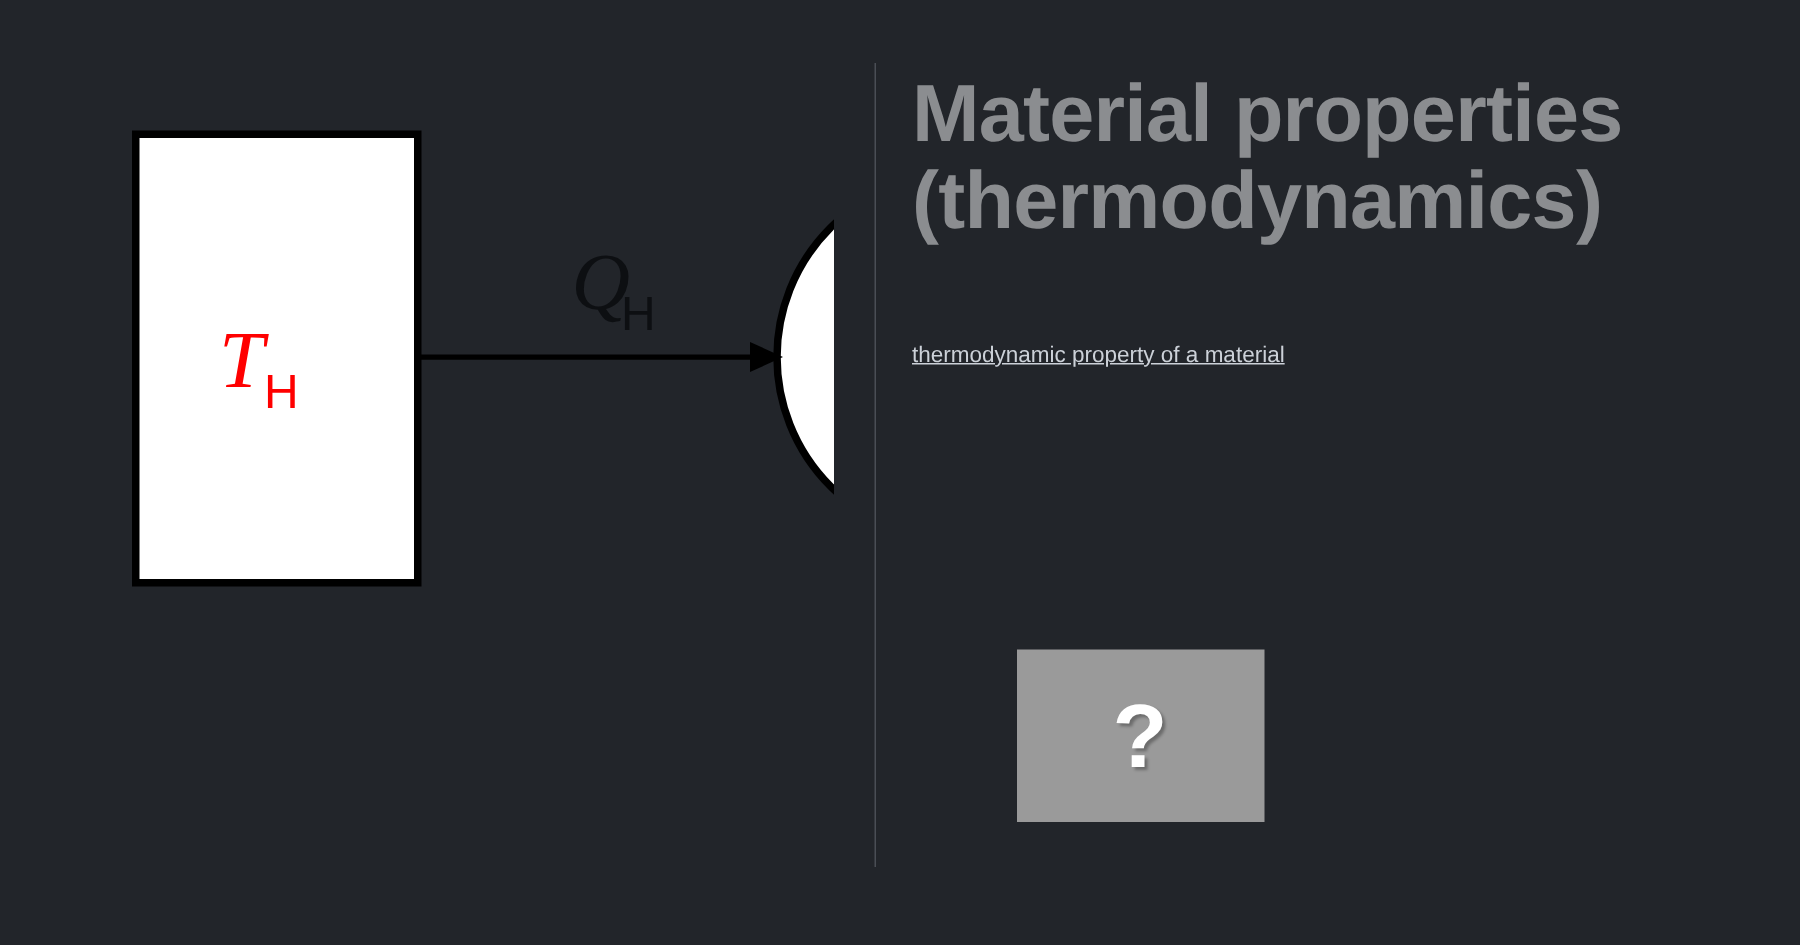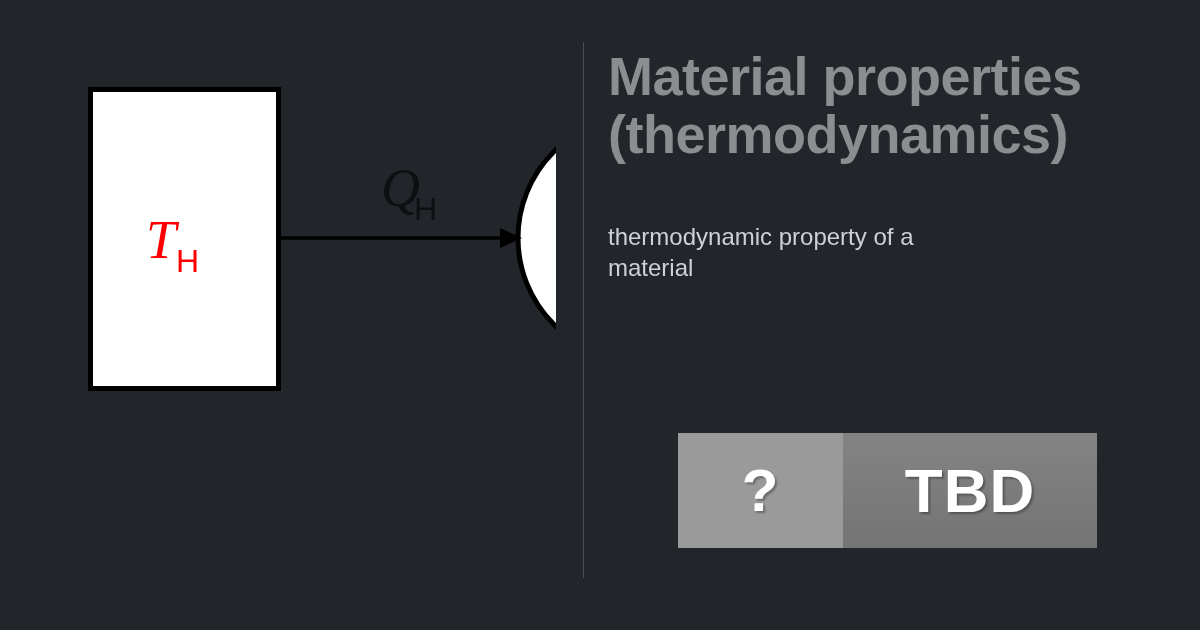--- a/index.html
+++ b/index.html
@@ -69,24 +69,25 @@
   }
   #entity-title .title-line {
     display: block;
   }
   #entity-description {
     position: absolute;
     left: 0;
     top: 221px;
     width: 330px;
     margin: 0;
-    font-size: 24px;
+    font-size: 15px;
     line-height: 31px;
     font-weight: normal;
     color: #ccd1d8;
+    text-decoration: underline;
   }
 
   
   #status-badge {
     position: absolute;
     left: 70px;
     top: 433px;
     width: 419px;
     height: 115px;
     display: flex;
@@ -150,20 +151,17 @@
       <span class="title-line">Material properties</span>
       <span class="title-line">(thermodynamics)</span>
     </h1>
 
     <p id="entity-description">thermodynamic property of a material</p>
 
     <div id="status-badge">
       <div class="badge-left">
         <span class="badge-text">?</span>
       </div>
-      <div class="badge-right">
-        <span class="badge-text">TBD</span>
-      </div>
     </div>
 
   </div>
 
 </div>
 
 </body></html>

